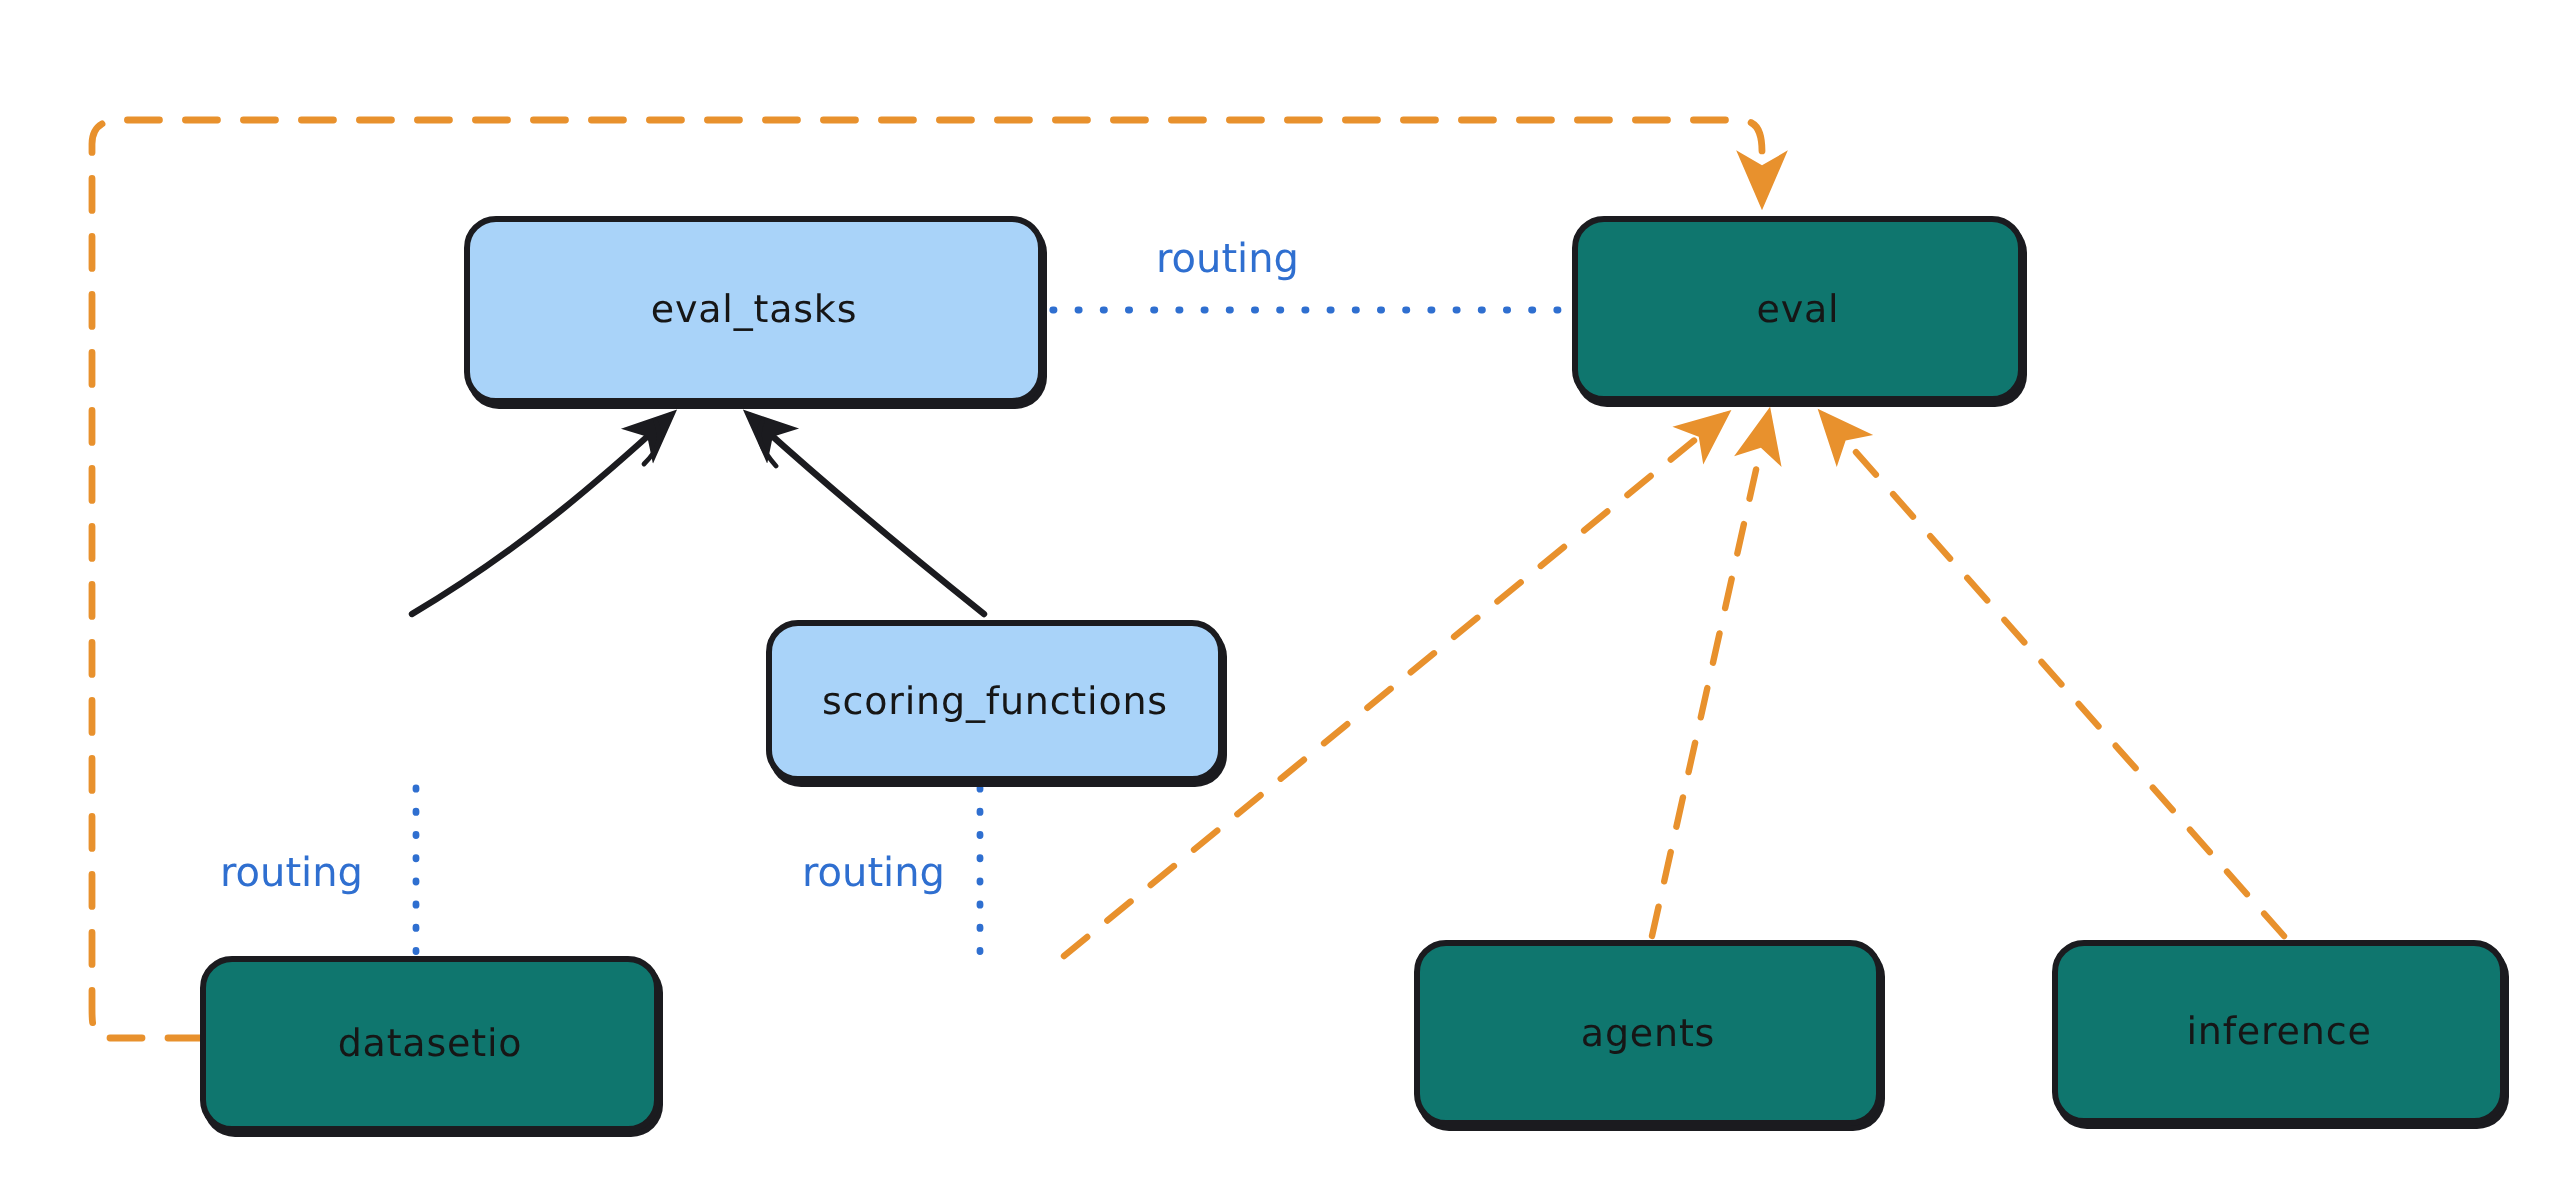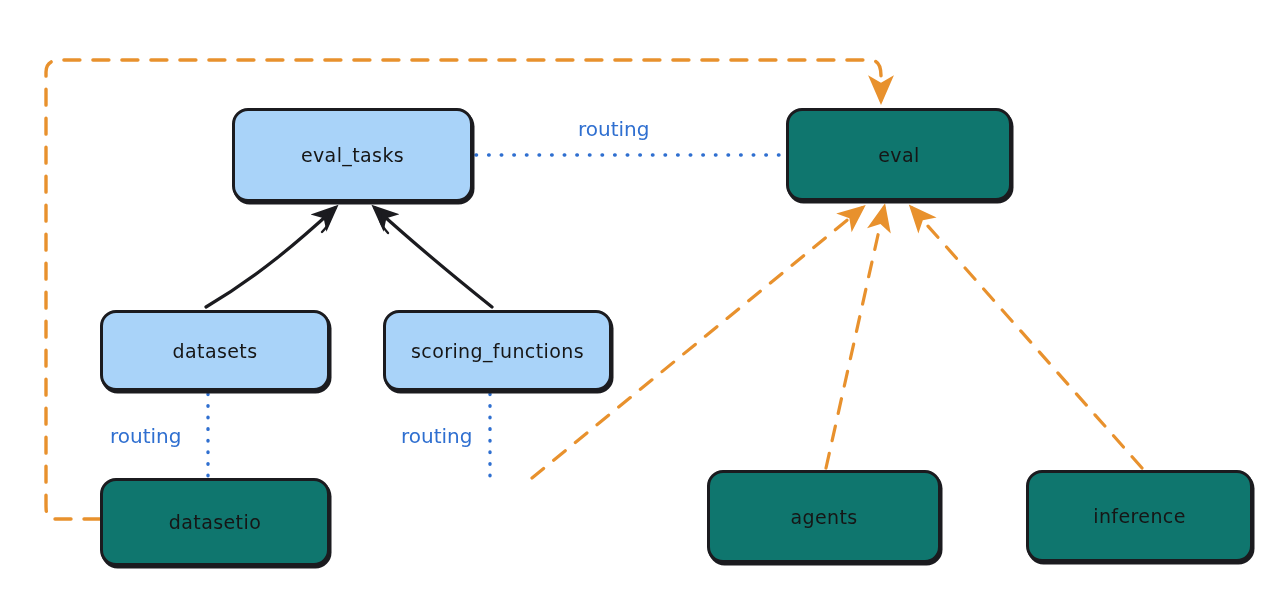--- a/index.html
+++ b/index.html
@@ -88,31 +88,28 @@
              L 46 72 C 46 63, 52 60, 60 60
              L 869 60 C 879 60, 881 66, 881 76 L 881 100" fill="none" stroke="#e8912d" stroke-width="3.4" stroke-linecap="round" stroke-dasharray="16 13" marker-end="url(#arrow-orange)"></path>
 
     <path d="M 532 478 L 862 208" fill="none" stroke="#e8912d" stroke-width="3.2" stroke-linecap="round" stroke-dasharray="15 13" marker-end="url(#arrow-orange)"></path>
 
     <path d="M 826 468 L 884 208" fill="none" stroke="#e8912d" stroke-width="3.2" stroke-linecap="round" stroke-dasharray="15 13" marker-end="url(#arrow-orange)"></path>
 
     <path d="M 1142 468 L 912 208" fill="none" stroke="#e8912d" stroke-width="3.2" stroke-linecap="round" stroke-dasharray="15 13" marker-end="url(#arrow-orange)"></path>
   </svg>
 
-  <div class="node blue" style="left:232px; top:108px; width:241px; height:94px;">
+  <div class="node blue" style="left:232px; top:108px; width:290px; height:94px;">
     <span>eval_tasks</span>
   </div>
 
   <div class="node green" style="left:786px; top:108px; width:226px; height:93px;">
     <span>eval</span>
   </div>
 
-  <div class="node blue" style="left:100px; top:310px; width:230px; height:81px;">
-    <span>datasets</span>
-  </div>
 
   <div class="node blue" style="left:383px; top:310px; width:229px; height:81px;">
     <span>scoring_functions</span>
   </div>
 
   <div class="node green" style="left:100px; top:478px; width:230px; height:88px;">
     <span>datasetio</span>
   </div>
 
 

